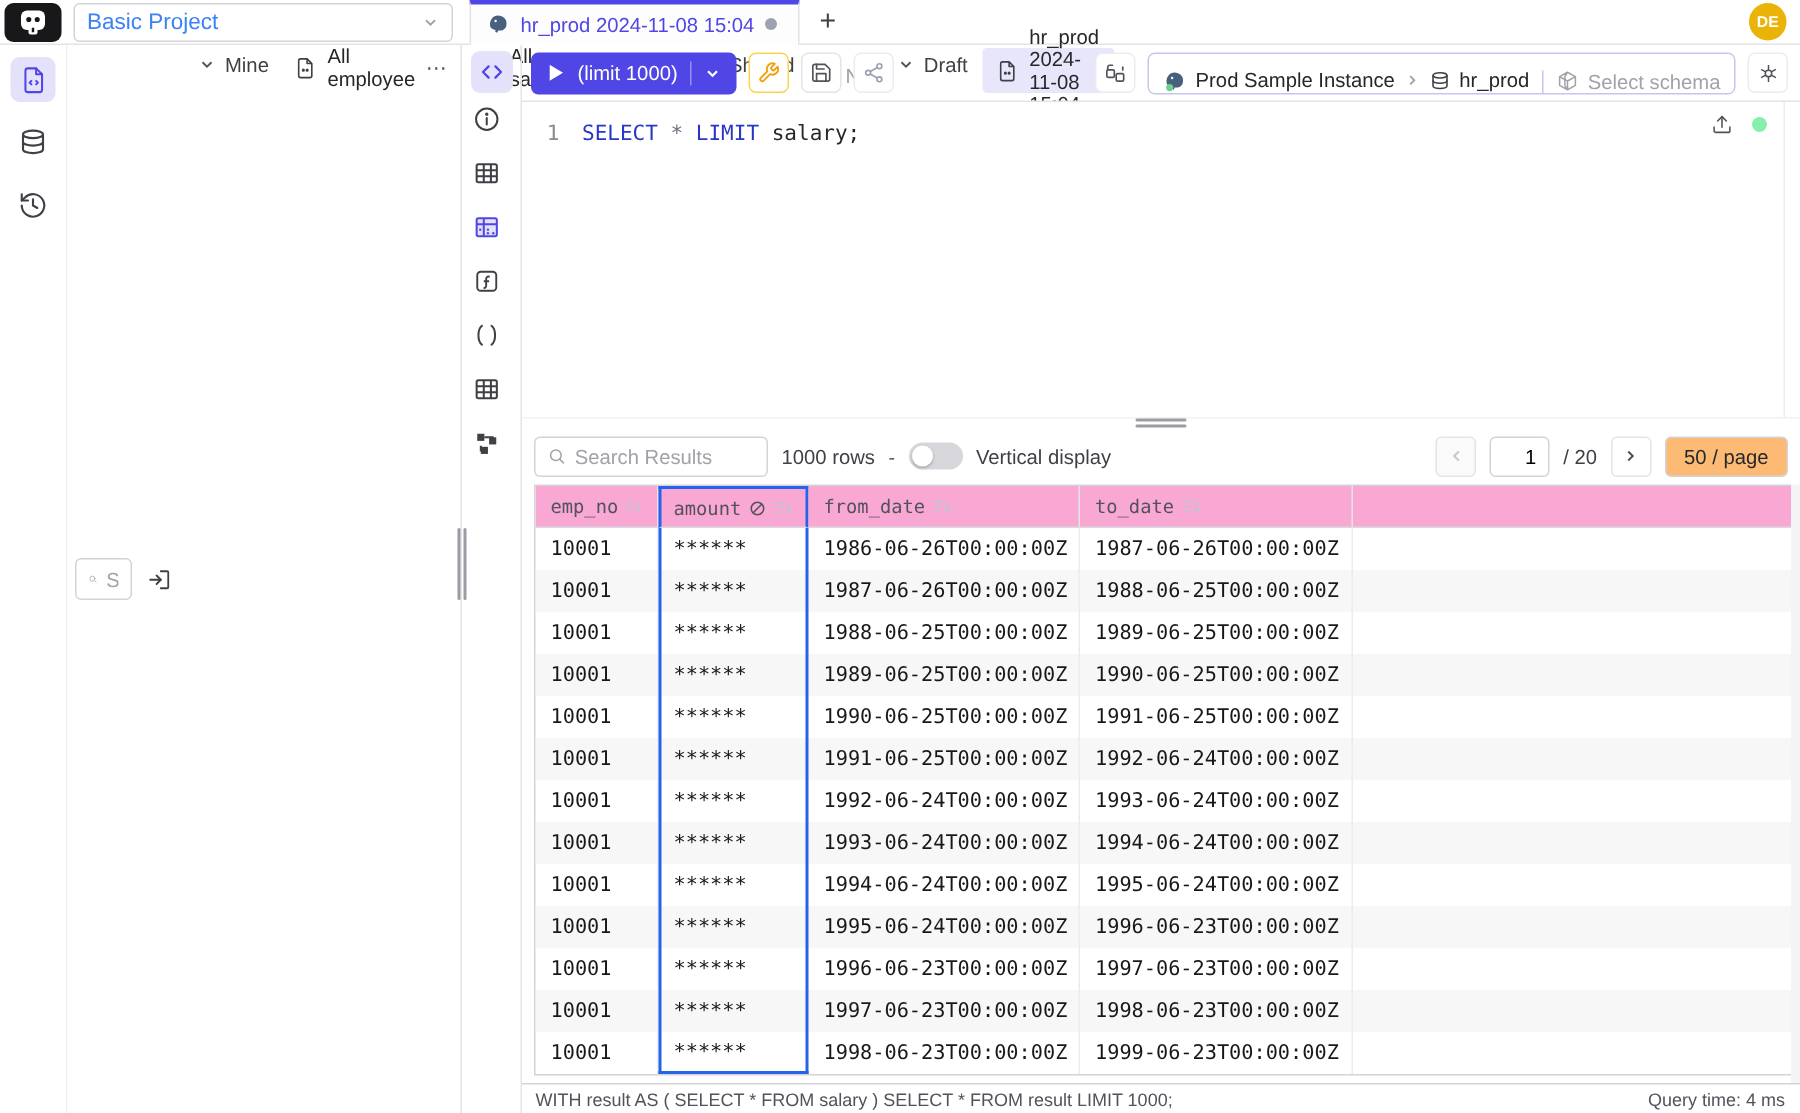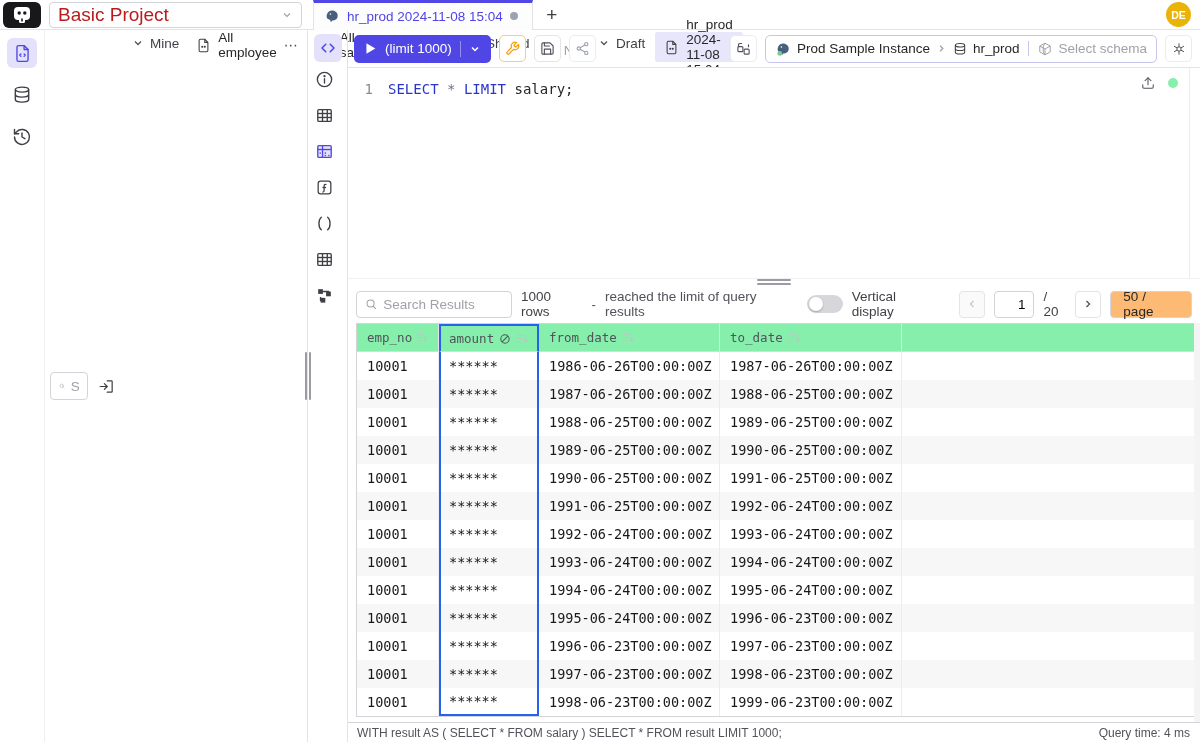--- a/index.html
+++ b/index.html
@@ -16,21 +16,21 @@
   }
   *{box-sizing:border-box;margin:0;padding:0;}
   html,body{width:1200px;height:742px;overflow:hidden;}
   body{font-family:"Liberation Sans",sans-serif;font-size:13px;color:var(--txt);background:#fff;}
   .mono{font-family:"DejaVu Sans Mono",monospace;}
   svg{display:block;}
   
   .topbar{height:30px;display:flex;align-items:center;border-bottom:1px solid var(--border);background:#fff;}
   .logo{width:38px;height:26px;margin-left:3px;background:#18181b;border-radius:6px;display:flex;align-items:center;justify-content:center;flex:none;}
   .project-select{width:253px;height:26px;margin-left:8px;border:1px solid #d4d4d8;border-radius:4px;display:flex;align-items:center;justify-content:space-between;padding:0 8px;background:#fff;cursor:pointer;flex:none;}
-  .project-select span{font-size:19px;color:#b91c1c;text-align:right;}
+  .project-select span{font-size:15px;color:#3b82f6;text-align:right;}
   .tabstrip{display:flex;align-items:stretch;height:30px;margin-left:11px;flex:1;}
   .tab{display:flex;align-items:center;gap:7px;padding:0 14px 0 10px;border-top:3px solid var(--accent);border-right:1px solid var(--border);border-left:1px solid var(--border);background:#fdfdfd;}
   .tab-title{color:var(--accent);font-size:13.5px;font-weight:500;}
   .tab-dot{width:8px;height:8px;border-radius:50%;background:#9ca3af;}
   .newtab{width:38px;display:flex;align-items:center;justify-content:center;font-size:19px;color:#3f3f46;cursor:pointer;}
   .avatar{width:25px;height:25px;border-radius:50%;background:var(--avatar-bg);color:#fff;font-weight:bold;font-size:10.5px;display:flex;align-items:center;justify-content:center;margin-right:9px;flex:none;}
   
   .main{height:712px;display:flex;position:relative;}
   
   .rail{width:45px;border-right:1px solid #efeff1;display:flex;flex-direction:column;align-items:center;padding-top:8px;gap:12px;flex:none;}
@@ -60,21 +60,21 @@
   
   .ed-main{flex:1;display:flex;flex-direction:column;min-width:0;}
   .ed-toolbar{height:38px;border-bottom:1px solid var(--border);display:flex;align-items:center;gap:8px;padding:0 8px 0 6px;}
   .run-btn{height:28px;background:var(--accent);color:#fff;border:none;border-radius:5px;display:flex;align-items:center;gap:8px;padding:0 10px;font-size:13.5px;font-weight:500;cursor:pointer;font-family:"Liberation Sans",sans-serif;}
   .run-btn .vdiv{width:1px;height:16px;background:rgba(255,255,255,.4);}
   .icon-btn{width:27px;height:27px;border:1px solid var(--border);border-radius:5px;background:#fff;display:flex;align-items:center;justify-content:center;cursor:pointer;color:#374151;}
   .icon-btn.warn{border-color:#fcd34d;color:#f59e0b;}
   .icon-btn.muted{color:#9ca3af;border-color:#ececef;}
   .icon-btn.ghost{border-color:var(--border);color:#52525b;}
   .spacer{flex:1;}
-  .conn-group{display:flex;align-items:center;height:28px;border:1px solid #c6c5ee;border-radius:5px;overflow:hidden;}
+  .conn-group{display:flex;align-items:flex-end;height:28px;border:1px solid #c6c5ee;border-radius:5px;overflow:hidden;}
   .conn-seg{display:flex;align-items:center;gap:6px;padding:0 9px;font-size:13.5px;color:#27272a;cursor:pointer;background:#fff;}
   .conn-seg + .conn-seg{border-left:1px solid #c6c5ee;color:#a1a1aa;}
   .chev{color:#a1a1aa;}
   
   .code-area{height:210px;position:relative;display:flex;padding-top:11px;background:#fff;}
   .gutter{width:40px;text-align:right;padding-right:15px;color:#8a8a93;font-size:14px;line-height:20px;flex:none;}
   .codeline{font-size:14px;line-height:20px;}
   .kw{color:var(--kw);}
   .op{color:#6b7280;}
   .code-scroll-edge{position:absolute;top:0;right:10px;bottom:0;width:1px;background:#ececef;}
@@ -95,21 +95,21 @@
   .toggle .knob{position:absolute;left:2px;top:2px;width:14px;height:14px;border-radius:50%;background:#fff;box-shadow:0 1px 2px rgba(0,0,0,.25);}
   .pg-btn{width:27px;height:27px;border:1px solid var(--border);border-radius:4px;background:#fff;display:flex;align-items:center;justify-content:center;cursor:pointer;color:#52525b;}
   .pg-btn.disabled{color:#c6c6cc;background:#fafafa;}
   .pg-input{width:40px;height:27px;border:1px solid #d4d4d8;border-radius:4px;text-align:right;padding:0 8px;font-size:13.5px;font-family:"Liberation Sans",sans-serif;outline:none;}
   .pg-total{color:#3f3f46;font-size:13.5px;}
   .pg-size{height:27px;border:1px solid #d4d4d8;border-radius:4px;display:flex;align-items:center;padding:0 12px;font-size:13.5px;color:#27272a;cursor:pointer;background:#fdba74;}
   
   .table-zone{flex:1;padding:0 5px 0 8px;position:relative;min-height:0;}
   .table-wrap{border:1px solid #d4d4d8;background:#fff;overflow:hidden;}
   table{border-collapse:separate;border-spacing:0;width:100%;table-layout:fixed;}
-  th{height:28px;background:#86efac;font-weight:normal;text-align:left;padding:0 10px;color:#52525b;font-size:12.5px;border-bottom:1px solid #d9d9de;border-right:1px solid var(--border);white-space:nowrap;cursor:pointer;}
+  th{height:28px;background:#f9a8d4;font-weight:normal;text-align:left;padding:0 10px;color:#52525b;font-size:12.5px;border-bottom:1px solid #d9d9de;border-right:1px solid var(--border);white-space:nowrap;cursor:pointer;}
   th .thflex{display:flex;align-items:center;gap:5px;}
   th:last-child{border-right:none;}
   td{height:28px;padding:0 10px;font-size:13.5px;color:#18181b;border-right:1px solid var(--border-soft);white-space:nowrap;overflow:hidden;cursor:default;}
   td:last-child{border-right:none;}
   tbody tr:nth-child(even){background:#f7f7f8;}
   .sort-ic{color:#c2c2c9;}
   .mask-ic{color:#52525b;}
   
   th.c-amt{border-top:2px solid var(--mask-border);border-left:2px solid var(--mask-border);border-right:2px solid var(--mask-border);padding:0 8px;}
   td.c-amt{border-left:2px solid var(--mask-border);border-right:2px solid var(--mask-border);padding:0 8px;}
@@ -425,21 +425,20 @@
     <div class="res-toolbar">
       <div class="res-search">
         <svg width="14" height="14" viewBox="0 0 24 24" fill="none" stroke="#a1a1aa" stroke-width="2" stroke-linecap="round">
             <circle cx="11" cy="11" r="7"></circle>
             <line x1="16.5" y1="16.5" x2="21" y2="21"></line>
           </svg>
         <input placeholder="Search Results" style="">
       </div>
       <span class="res-count">1000 rows</span>
       <span class="res-dash">-</span>
-      <span class="res-note">reached the limit of query results</span>
       <div class="toggle">
           <span class="knob"></span>
         </div>
       <span class="res-count">Vertical display</span>
       <div class="spacer"></div>
       <div class="pg-btn disabled">
         <svg width="12" height="12" viewBox="0 0 16 16" fill="none" stroke="currentColor" stroke-width="1.8">
             <polyline points="10,4 6,8 10,12"></polyline>
           </svg>
       </div>

